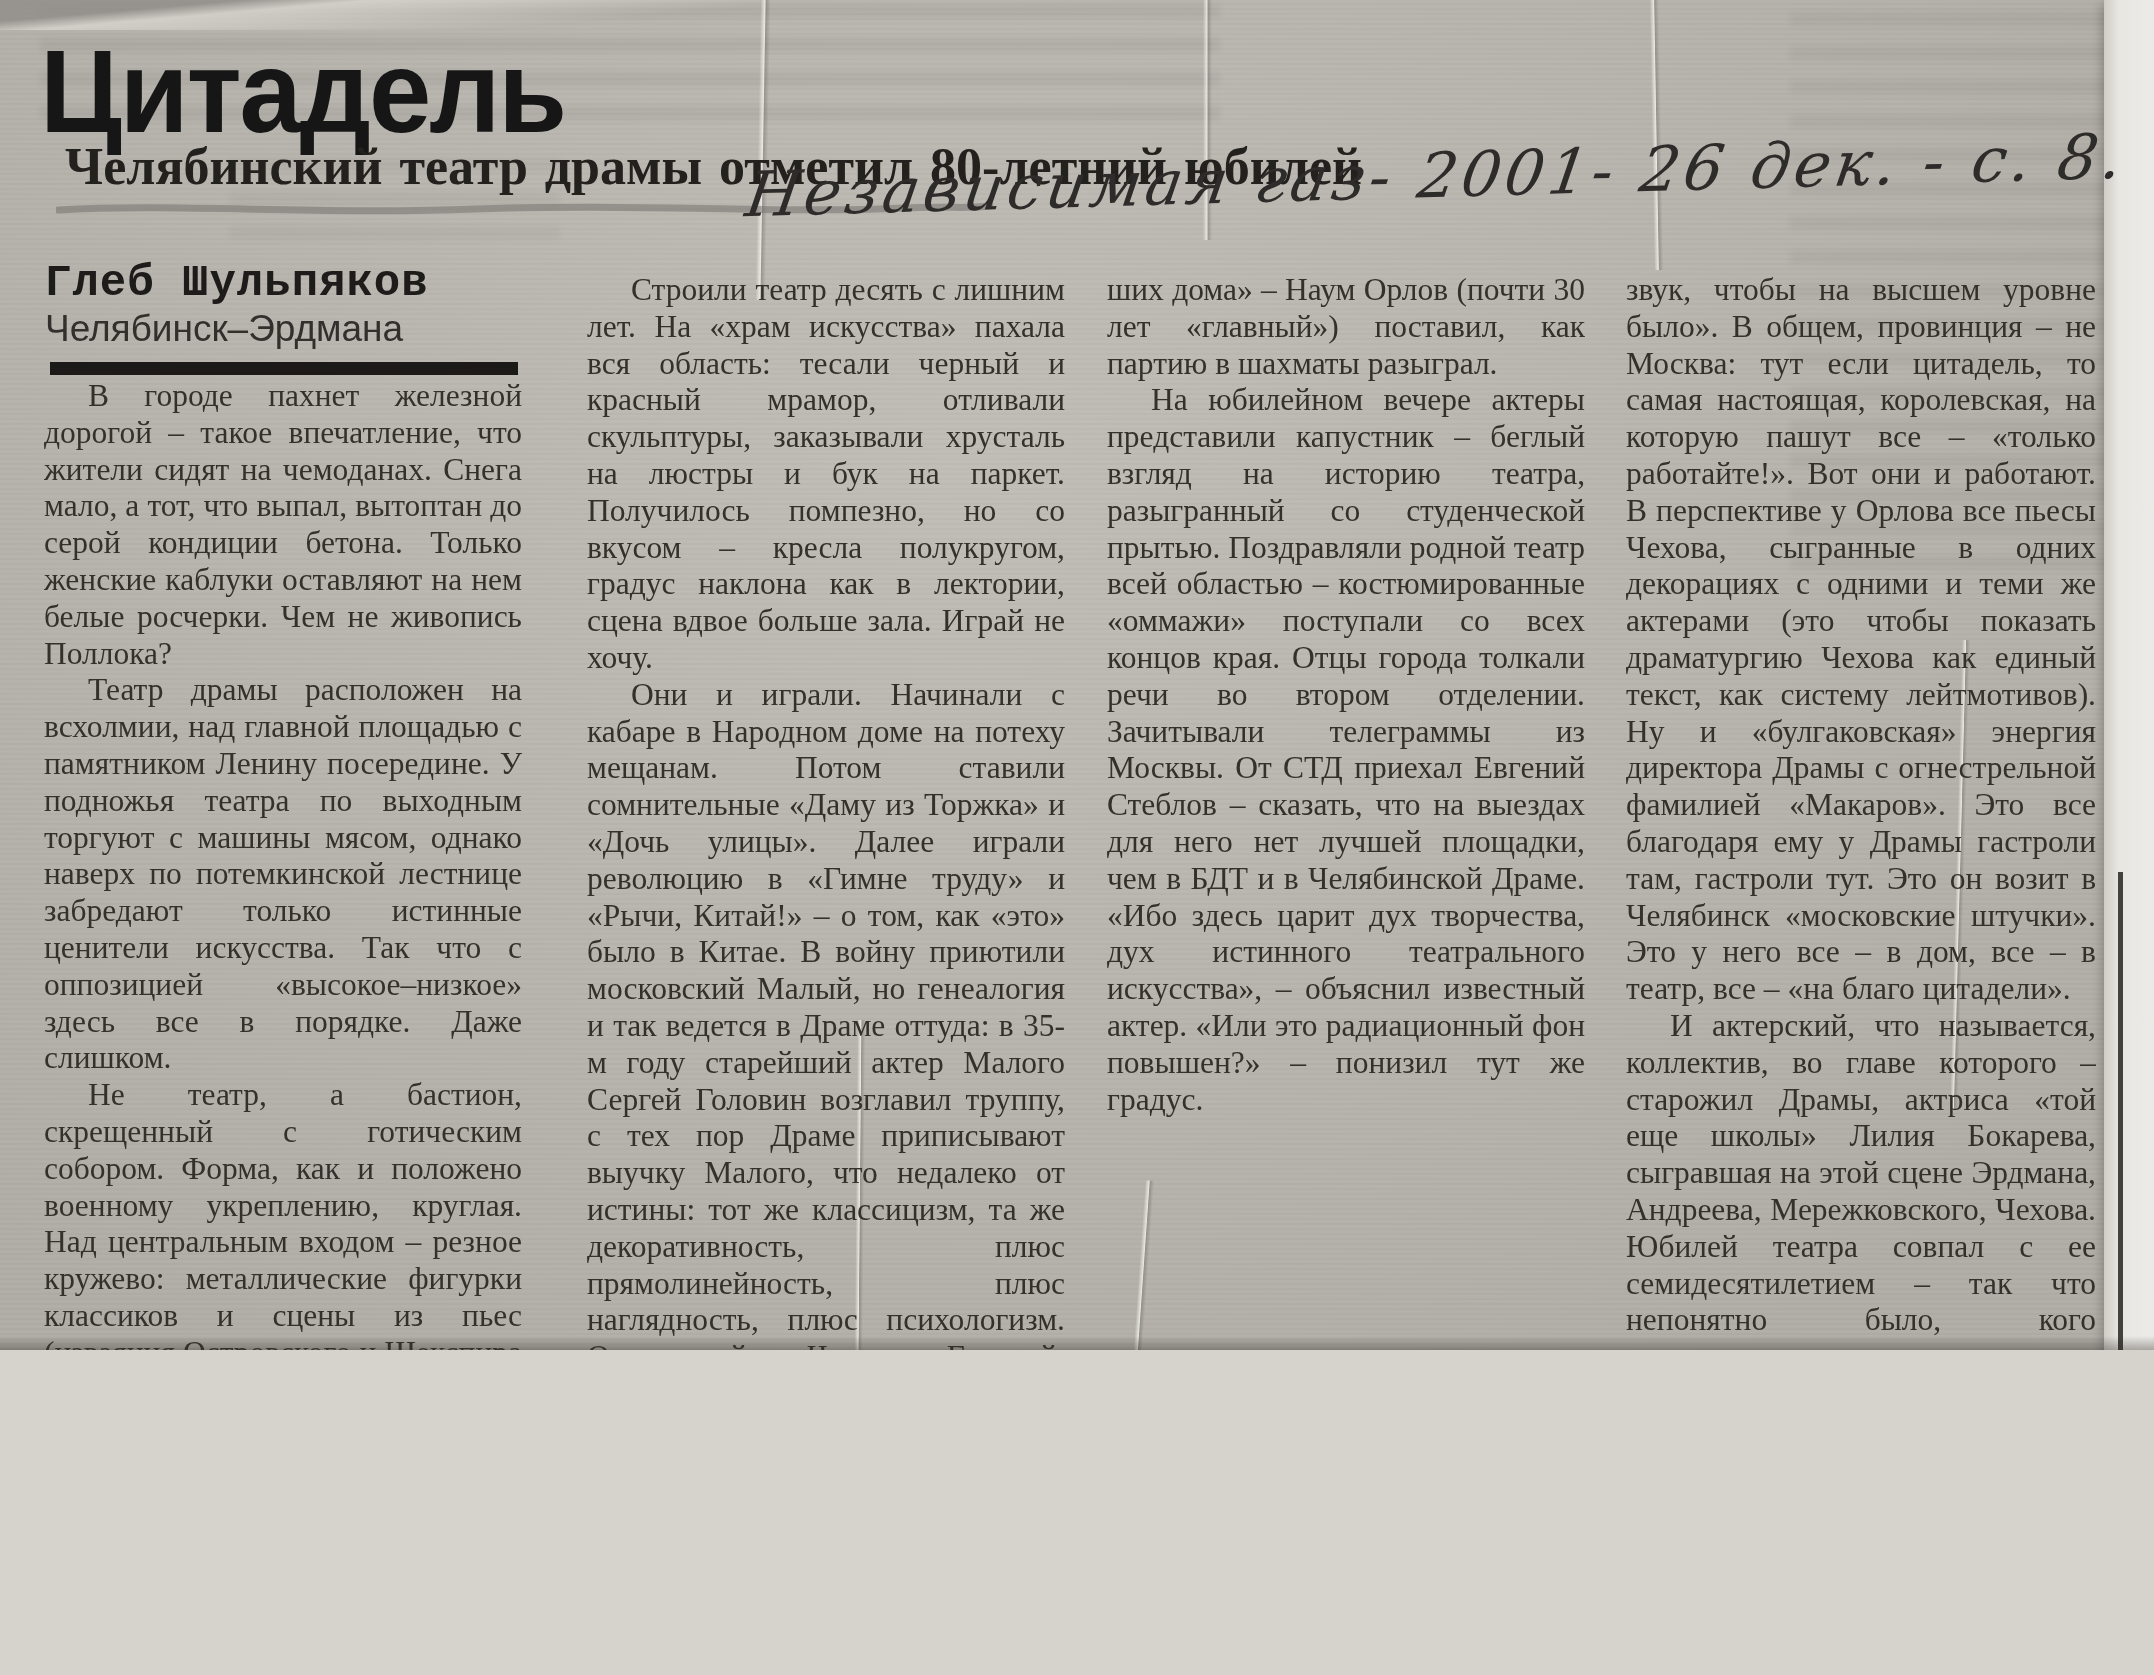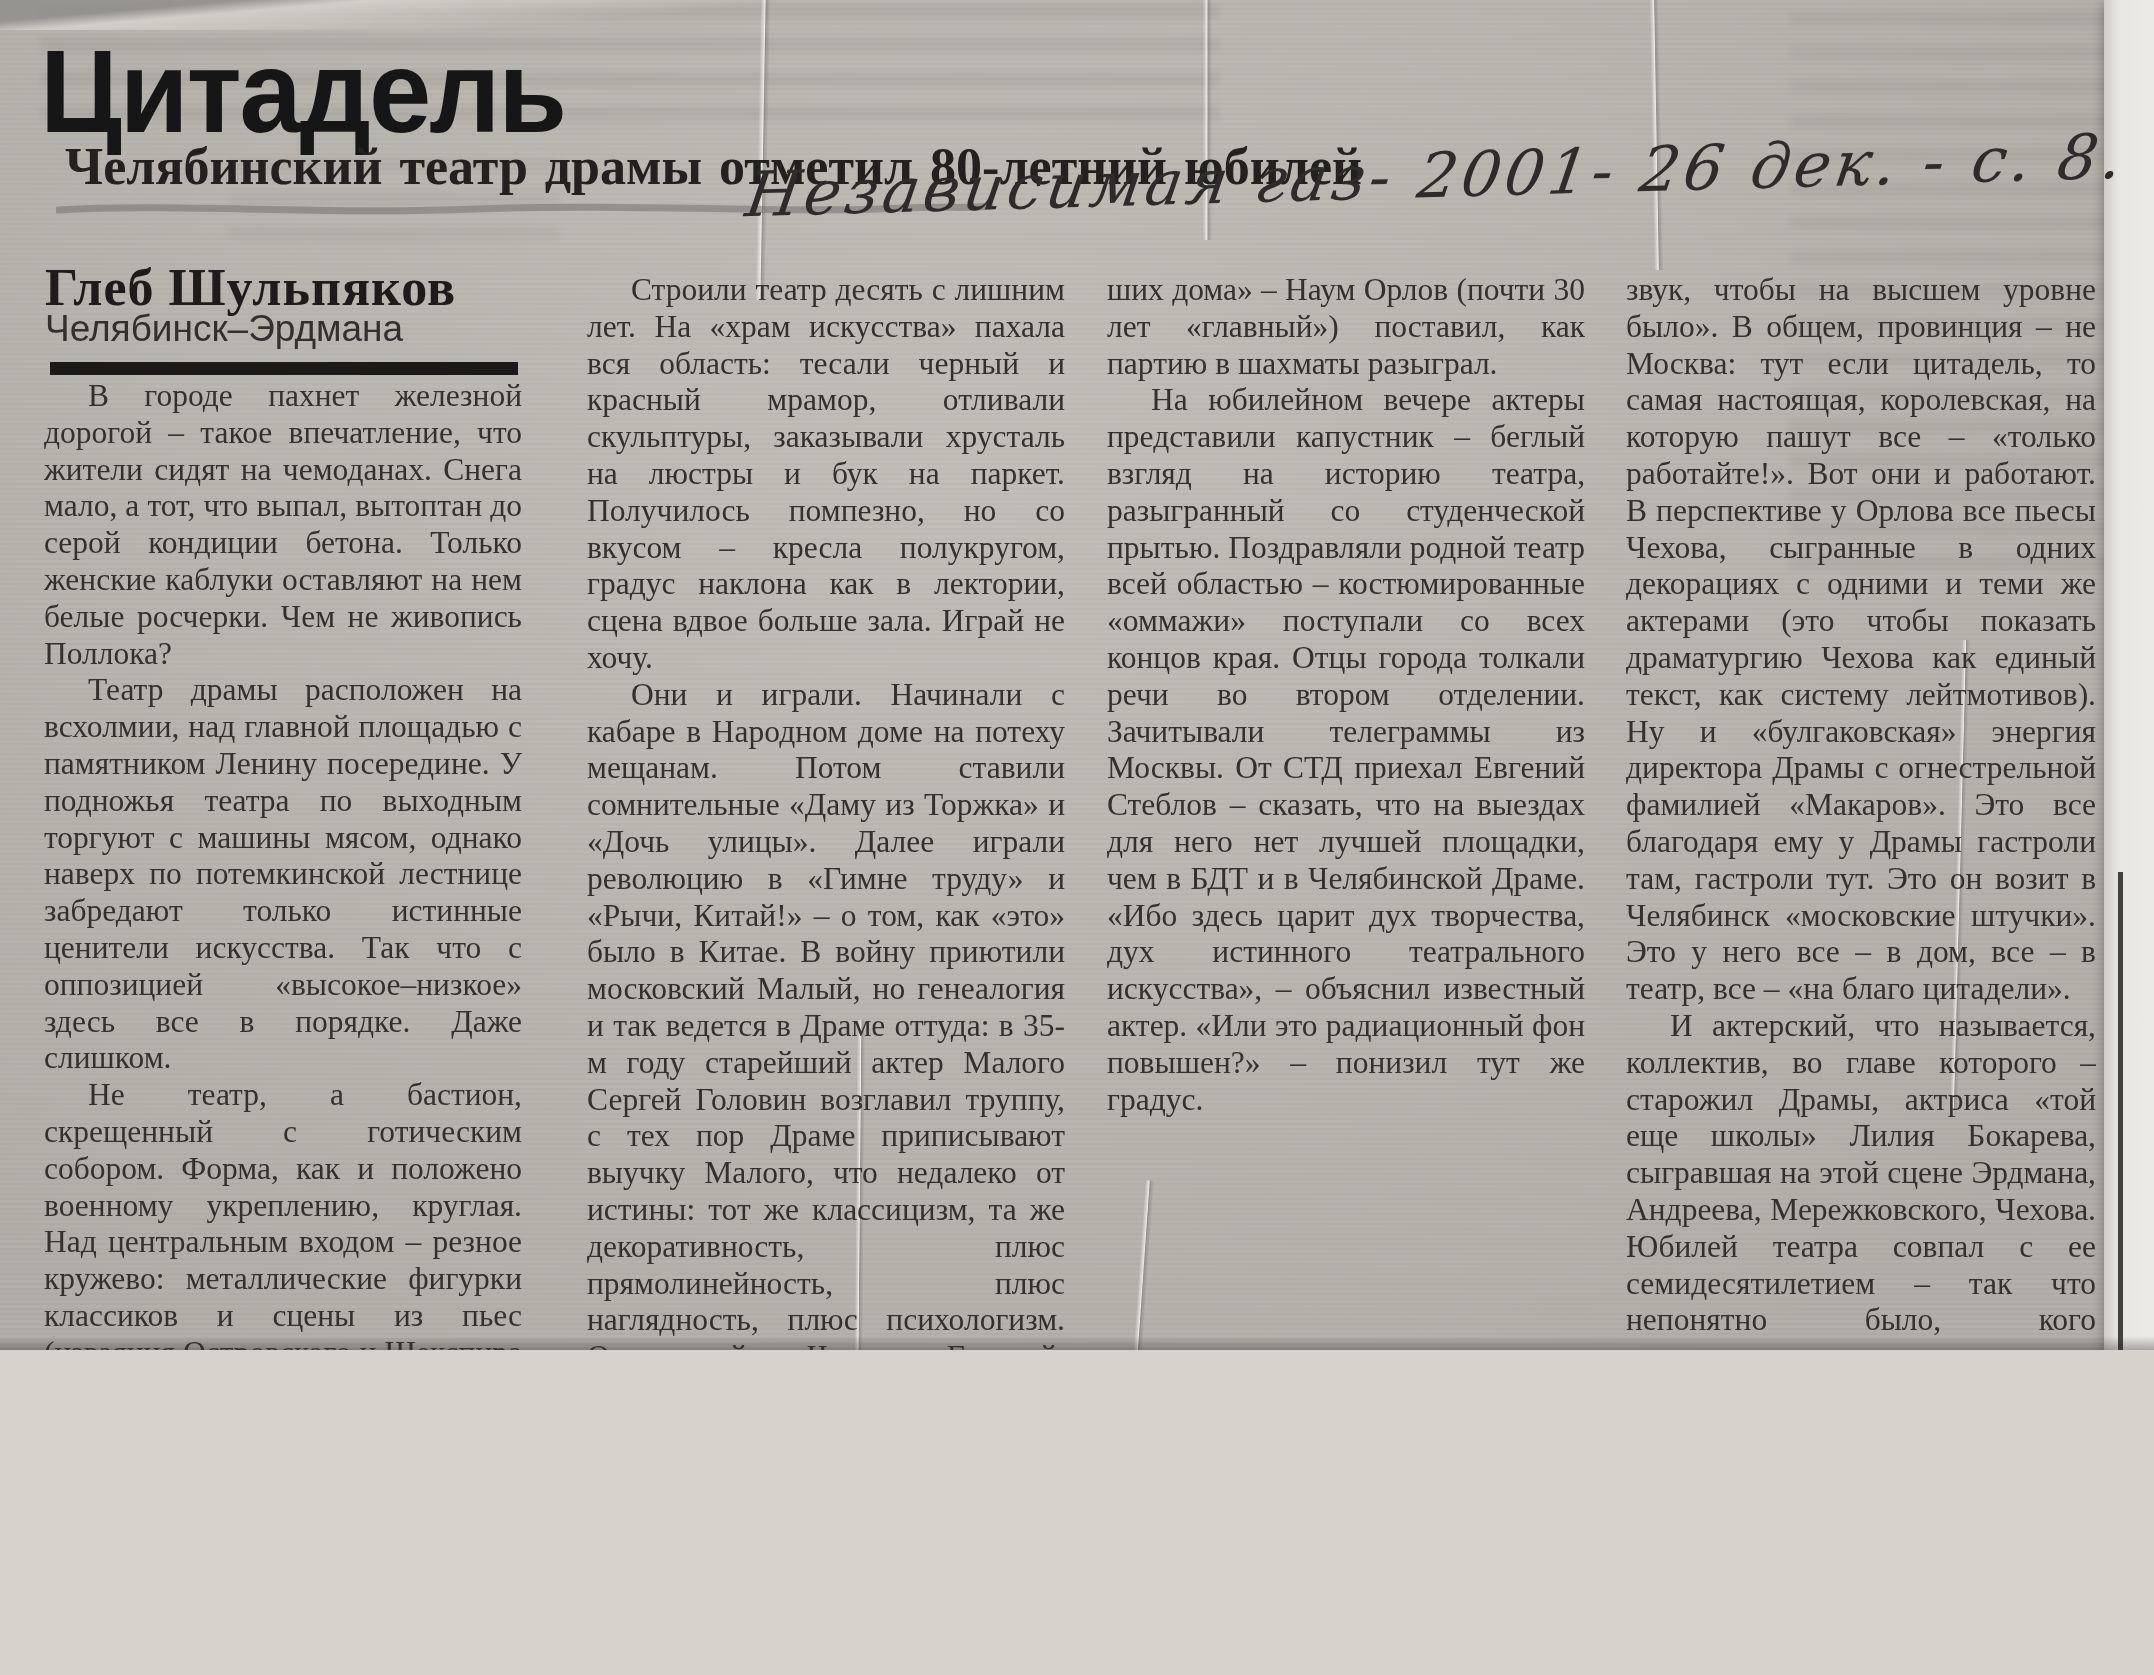--- a/index.html
+++ b/index.html
@@ -67,22 +67,22 @@
   }
   .subtitle-underline{position:absolute;left:56px;top:200px;opacity:.5;}
   .handwriting{
     position:absolute;left:752px;top:158px;width:1360px;
     font-family:"DejaVu Serif",serif;font-style:italic;
     font-size:62px;color:#2e2c2a;white-space:nowrap;letter-spacing:4px;
     transform:rotate(-1.6deg) skewX(-10deg);transform-origin:left top;
   }
   .byline-author{
     position:absolute;left:45px;top:258px;
-    font-family:Liberation Serif, serif;
-    font-weight:700;font-size:52px;color:#1d1c1a;letter-spacing:1px;
+    font-family:Liberation Mono, monospace;
+    font-weight:700;font-size:44px;color:#1d1c1a;letter-spacing:1px;
   }
   .byline-location{
     position:absolute;left:45px;top:308px;
     font-family:"Liberation Sans","DejaVu Sans",sans-serif;
     font-weight:400;font-size:37px;color:#31302d;
   }
   .byline-rule{
     position:absolute;left:50px;top:362px;width:468px;height:13px;
     background:#1b1a18;
   }

